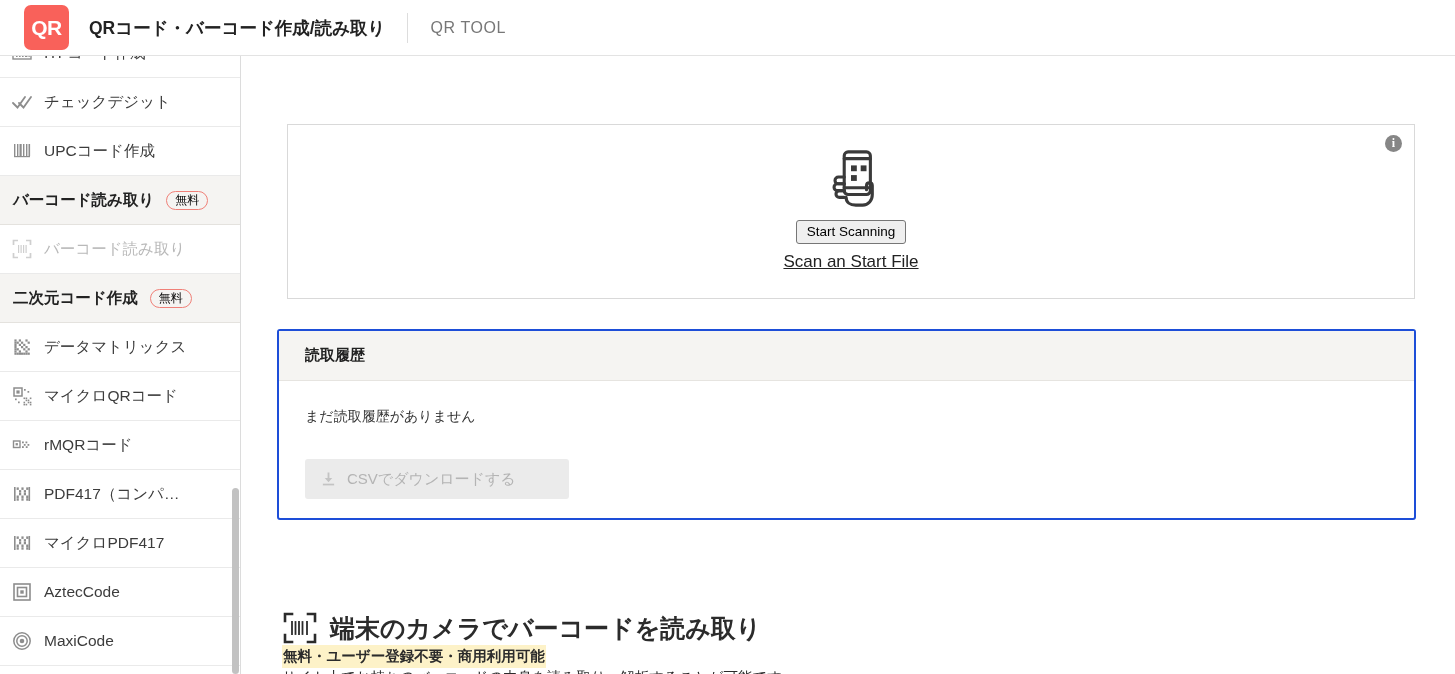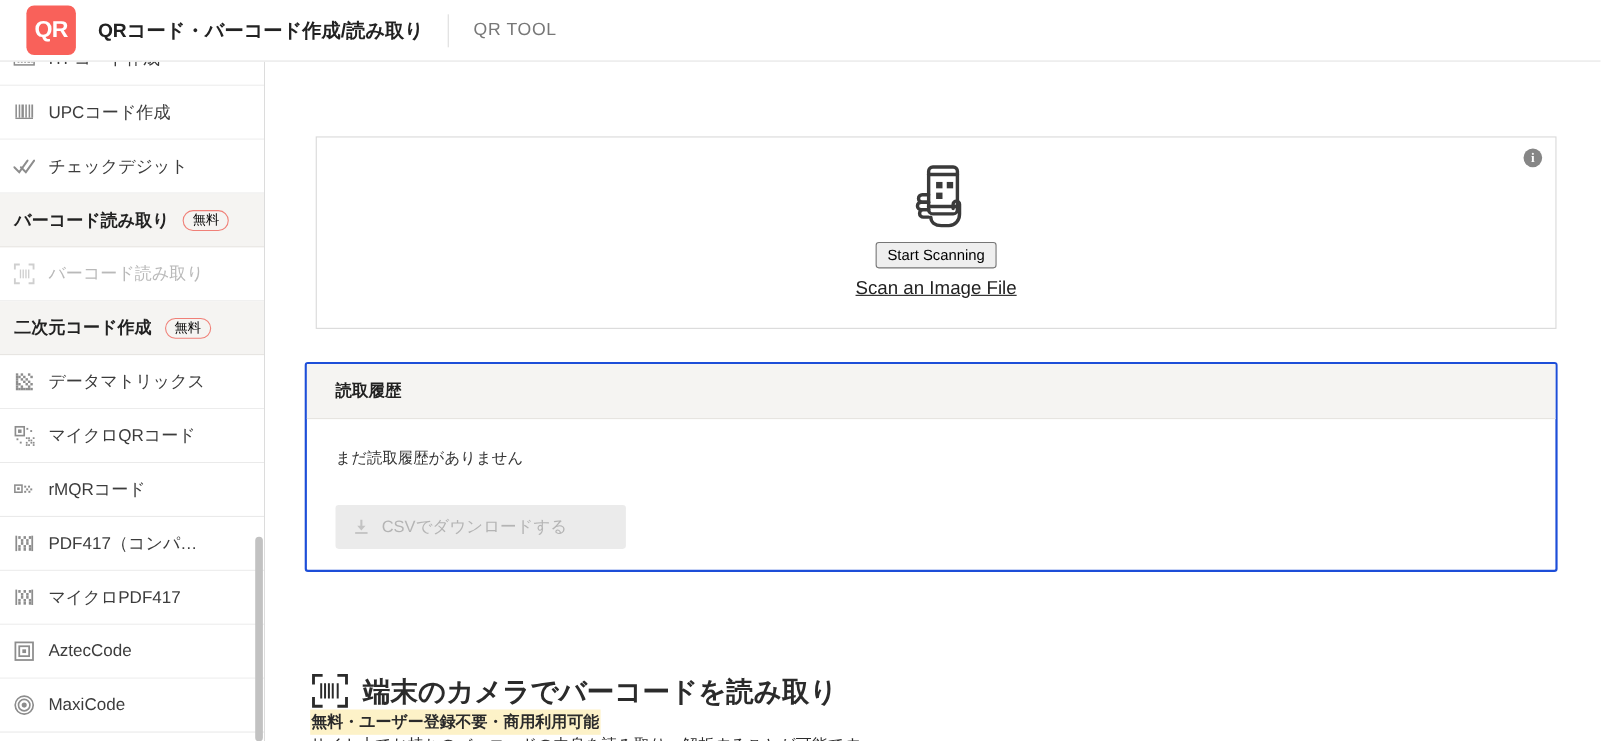--- a/index.html
+++ b/index.html
@@ -263,39 +263,39 @@
             <rect x="10" y="6" width="1.6" height="8" fill="currentColor"></rect>
             <rect x="13" y="6" width="2.4" height="8" fill="currentColor"></rect>
             <rect x="16.5" y="6" width="1.2" height="8" fill="currentColor"></rect>
           </svg>
         </span>
         <span class="sb-label">ITFコード作成</span>
       </div>
       <div class="sb-row">
         <span class="sb-icon">
           <svg viewBox="0 0 20 20" width="20" height="20">
+            <path d="M1 11 L5.5 15.5 L13 5" fill="none" stroke="currentColor" stroke-width="1.8" stroke-linecap="round"></path>
+            <path d="M7 11 L11.5 15.5 L19 5" fill="none" stroke="currentColor" stroke-width="1.8" stroke-linecap="round"></path>
+          </svg>
+        </span>
+        <span class="sb-label">チェックデジット</span>
+      </div>
+      <div class="sb-row">
+        <span class="sb-icon">
+          <svg viewBox="0 0 20 20" width="20" height="20">
             <rect x="2" y="3" width="1.4" height="12" fill="currentColor"></rect>
             <rect x="5" y="3" width="1.4" height="12" fill="currentColor"></rect>
             <rect x="7.5" y="3" width="2.2" height="12" fill="currentColor"></rect>
             <rect x="11" y="3" width="1.4" height="12" fill="currentColor"></rect>
             <rect x="14" y="3" width="1.4" height="12" fill="currentColor"></rect>
             <rect x="16.5" y="3" width="1.6" height="12" fill="currentColor"></rect>
             <rect x="2" y="15" width="16" height="1.2" fill="currentColor"></rect>
           </svg>
         </span>
         <span class="sb-label">UPCコード作成</span>
-      </div>
-      <div class="sb-row">
-        <span class="sb-icon">
-          <svg viewBox="0 0 20 20" width="20" height="20">
-            <path d="M1 11 L5.5 15.5 L13 5" fill="none" stroke="currentColor" stroke-width="1.8" stroke-linecap="round"></path>
-            <path d="M7 11 L11.5 15.5 L19 5" fill="none" stroke="currentColor" stroke-width="1.8" stroke-linecap="round"></path>
-          </svg>
-        </span>
-        <span class="sb-label">チェックデジット</span>
       </div>
       <div class="sb-section">
         <span class="sec-title">バーコード読み取り</span>
         <span class="sb-badge">無料</span>
       </div>
       <div class="sb-row disabled">
         <span class="sb-icon">
           <svg viewBox="0 0 20 20" width="20" height="20">
             <path d="M1.5 6 V1.5 H6" fill="none" stroke="currentColor" stroke-width="1.7"></path>
             <path d="M14 1.5 H18.5 V6" fill="none" stroke="currentColor" stroke-width="1.7"></path>
@@ -469,21 +469,21 @@
           <rect x="32" y="19" width="6" height="6" fill="#3a3a3a" stroke="none"></rect>
           <rect x="42" y="19" width="6" height="6" fill="#3a3a3a" stroke="none"></rect>
           <rect x="32" y="29" width="6" height="6" fill="#3a3a3a" stroke="none"></rect>
           <path d="M25 31 h-6 a3.5 3.5 0 0 0 0 7 h6"></path>
           <path d="M25 38 h-7 a3.5 3.5 0 0 0 0 7 h7"></path>
           <path d="M25 45 h-5 a3.5 3.5 0 0 0 0 7 h5"></path>
           <path d="M27 52 c0 5 4 8 10 8 h7 c6 0 10-5 10-11 v-9 c0-4-6-4-6 0 v4"></path>
         </svg>
       </span>
       <button class="start-btn">Start Scanning</button>
-      <a class="scan-file-link">Scan an Image File</a>
+      <a class="scan-file-link">Scan an Start File</a>
     </div>
   </div>
 
   <div class="history-card">
     <div class="history-head">
       <span class="h-title">読取履歴</span>
     </div>
     <div class="history-empty">まだ読取履歴がありません</div>
     <div class="csv-btn">
       <span class="dl-icon">

